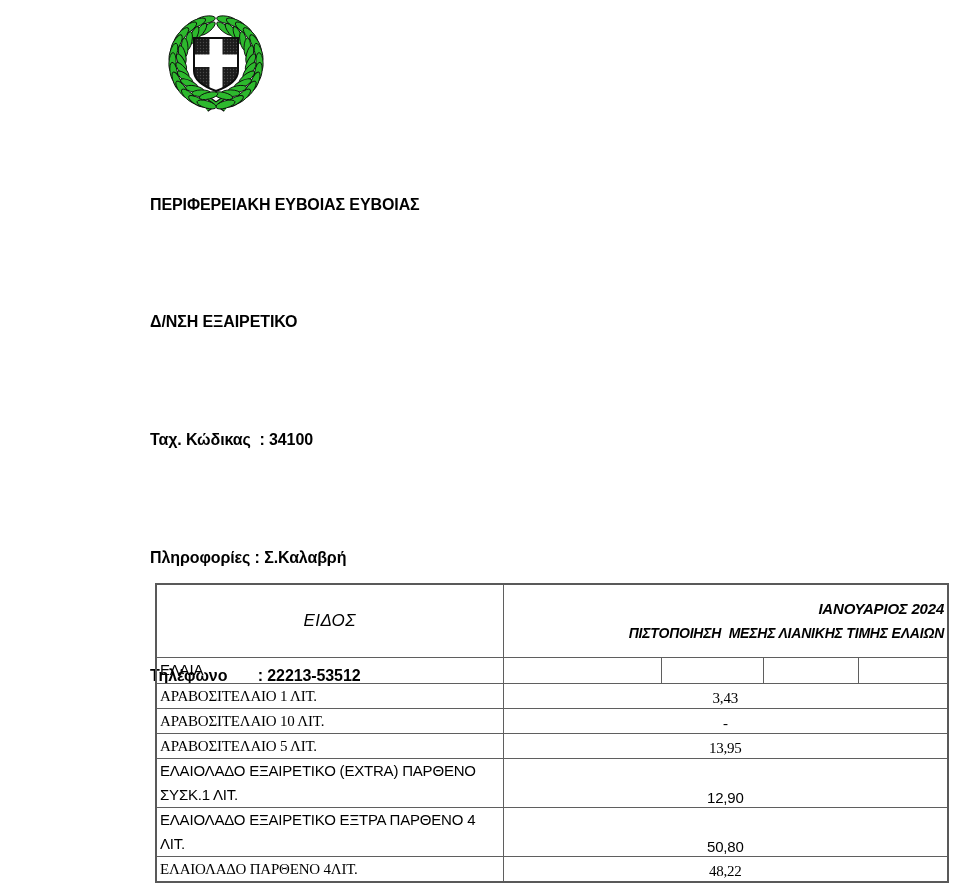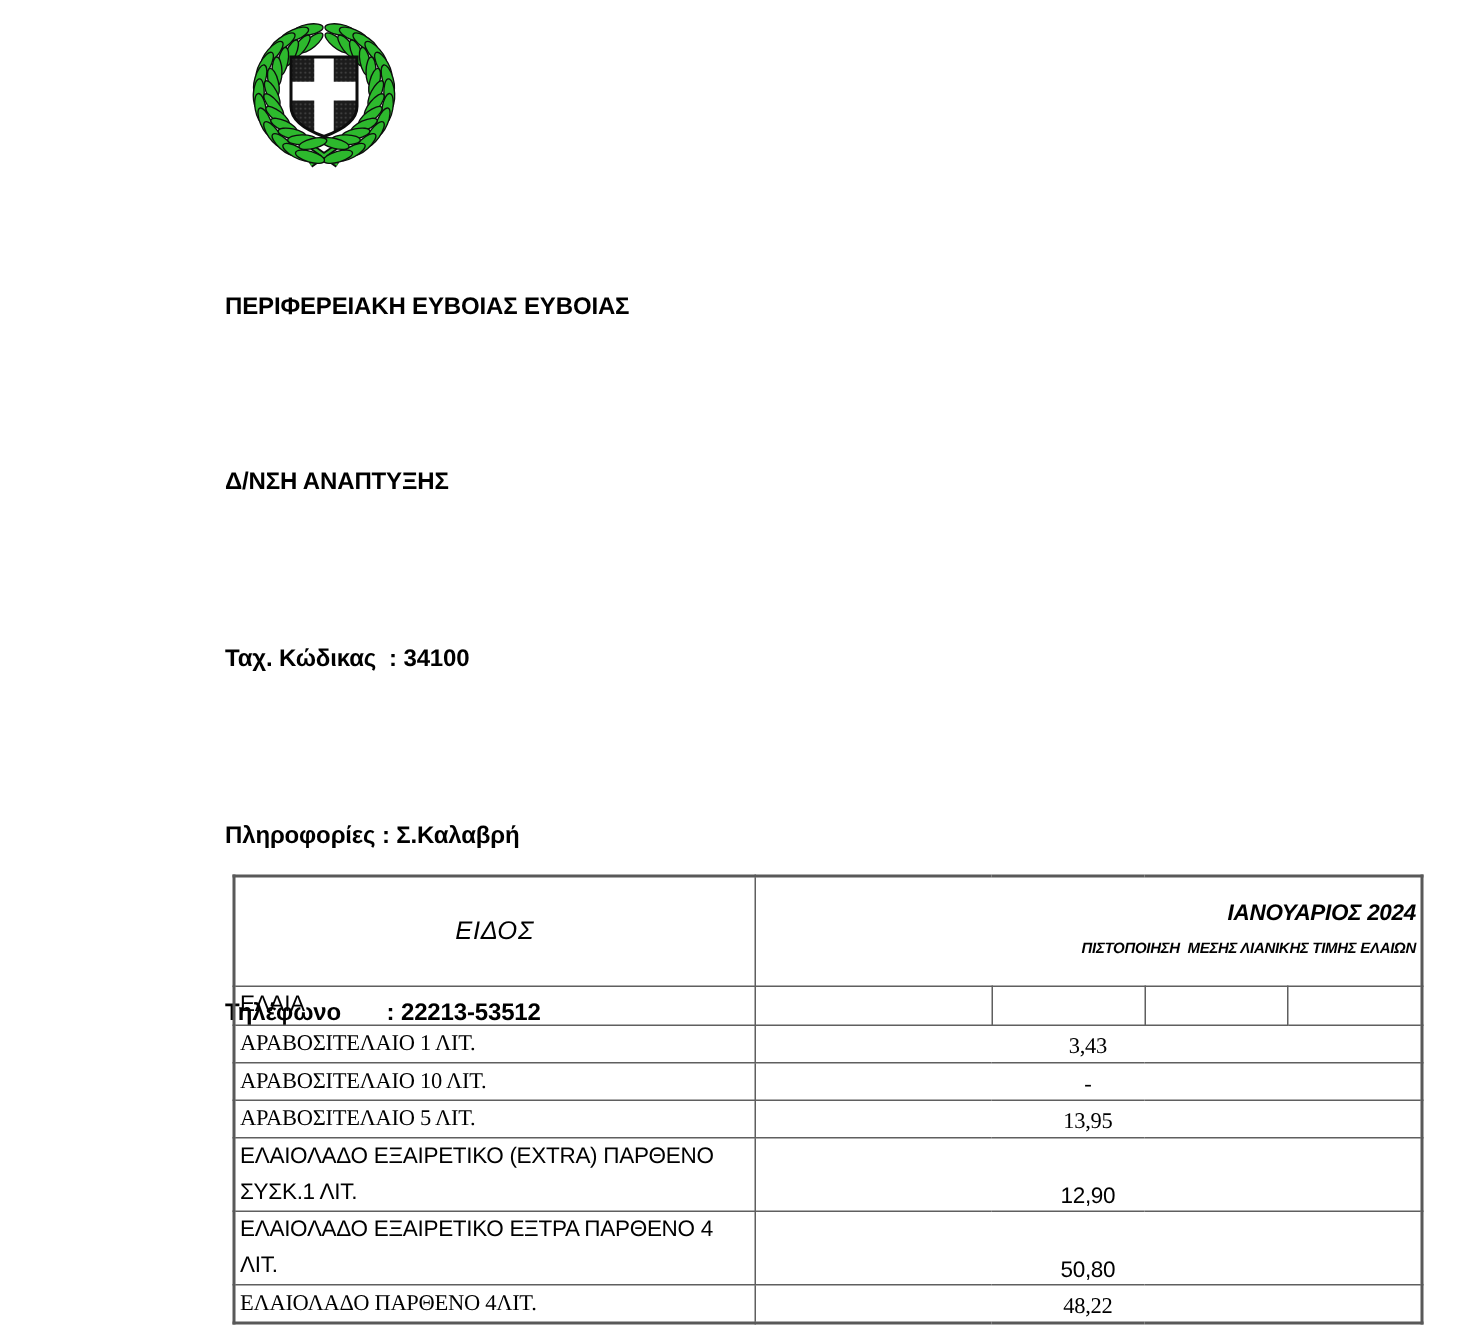--- a/index.html
+++ b/index.html
@@ -25,21 +25,21 @@
   table.prices td{
     border:1px solid #5f5f5f;
     padding:0 3px;overflow:hidden;
   }
   table.prices{border:2px solid #595959;}
   tr.hdr{height:73px;font-style:italic;}
   tr.hdr td{vertical-align:middle;}
   td.species-hdr{text-align:center;font-size:17px;letter-spacing:0.5px;}
   td.cert-hdr{text-align:right;font-weight:bold;}
   td.cert-hdr .l1{font-size:15px;line-height:24px;}
-  td.cert-hdr .l2{font-size:10px;line-height:24px;white-space:pre;}
+  td.cert-hdr .l2{font-size:14px;line-height:24px;white-space:pre;}
   tr.section{height:26px;}
   tr.section td.label{font-weight:normal;vertical-align:middle;line-height:22px;}
   tr.r1{height:24px;font-family:Liberation Serif, serif;}
   tr.r2{height:49px;}
   tr.r3{height:45px;}
   td.label{vertical-align:middle;line-height:24px;padding-left:2px;}
   td.value{vertical-align:bottom;text-align:center;line-height:19px;padding-bottom:3px;}
 </style>
 </head>
 <body>
@@ -120,21 +120,21 @@
     <g clip-path="url(#shieldClip)">
       <rect x="43.5" y="30" width="13" height="53" fill="#ffffff"></rect>
       <rect x="28" y="46.5" width="44" height="12.5" fill="#ffffff"></rect>
     </g>
     <path d="M28 30 H72 V63 Q72 75 50 83 Q28 75 28 63 Z" fill="none" stroke="#0d0d0d" stroke-width="2"></path>
   </g>
 </svg>
 
 <div class="letterhead">
   <div>ΠΕΡΙΦΕΡΕΙΑΚΗ ΕΥΒΟΙΑΣ ΕΥΒΟΙΑΣ</div>
-  <div>Δ/ΝΣΗ ΑΝΑΠΤΥΞΗΣ</div>
+  <div>Δ/ΝΣΗ ΕΞΑΙΡΕΤΙΚΟ</div>
   <div>Ταχ. Κώδικας  : 34100</div>
   <div>Πληροφορίες : Σ.Καλαβρή</div>
   <div>Τηλέφωνο       : 22213-53512</div>
   
 </div>
 
 <table class="prices">
   <colgroup>
     <col style="width:347px">
       <col style="width:158px">

